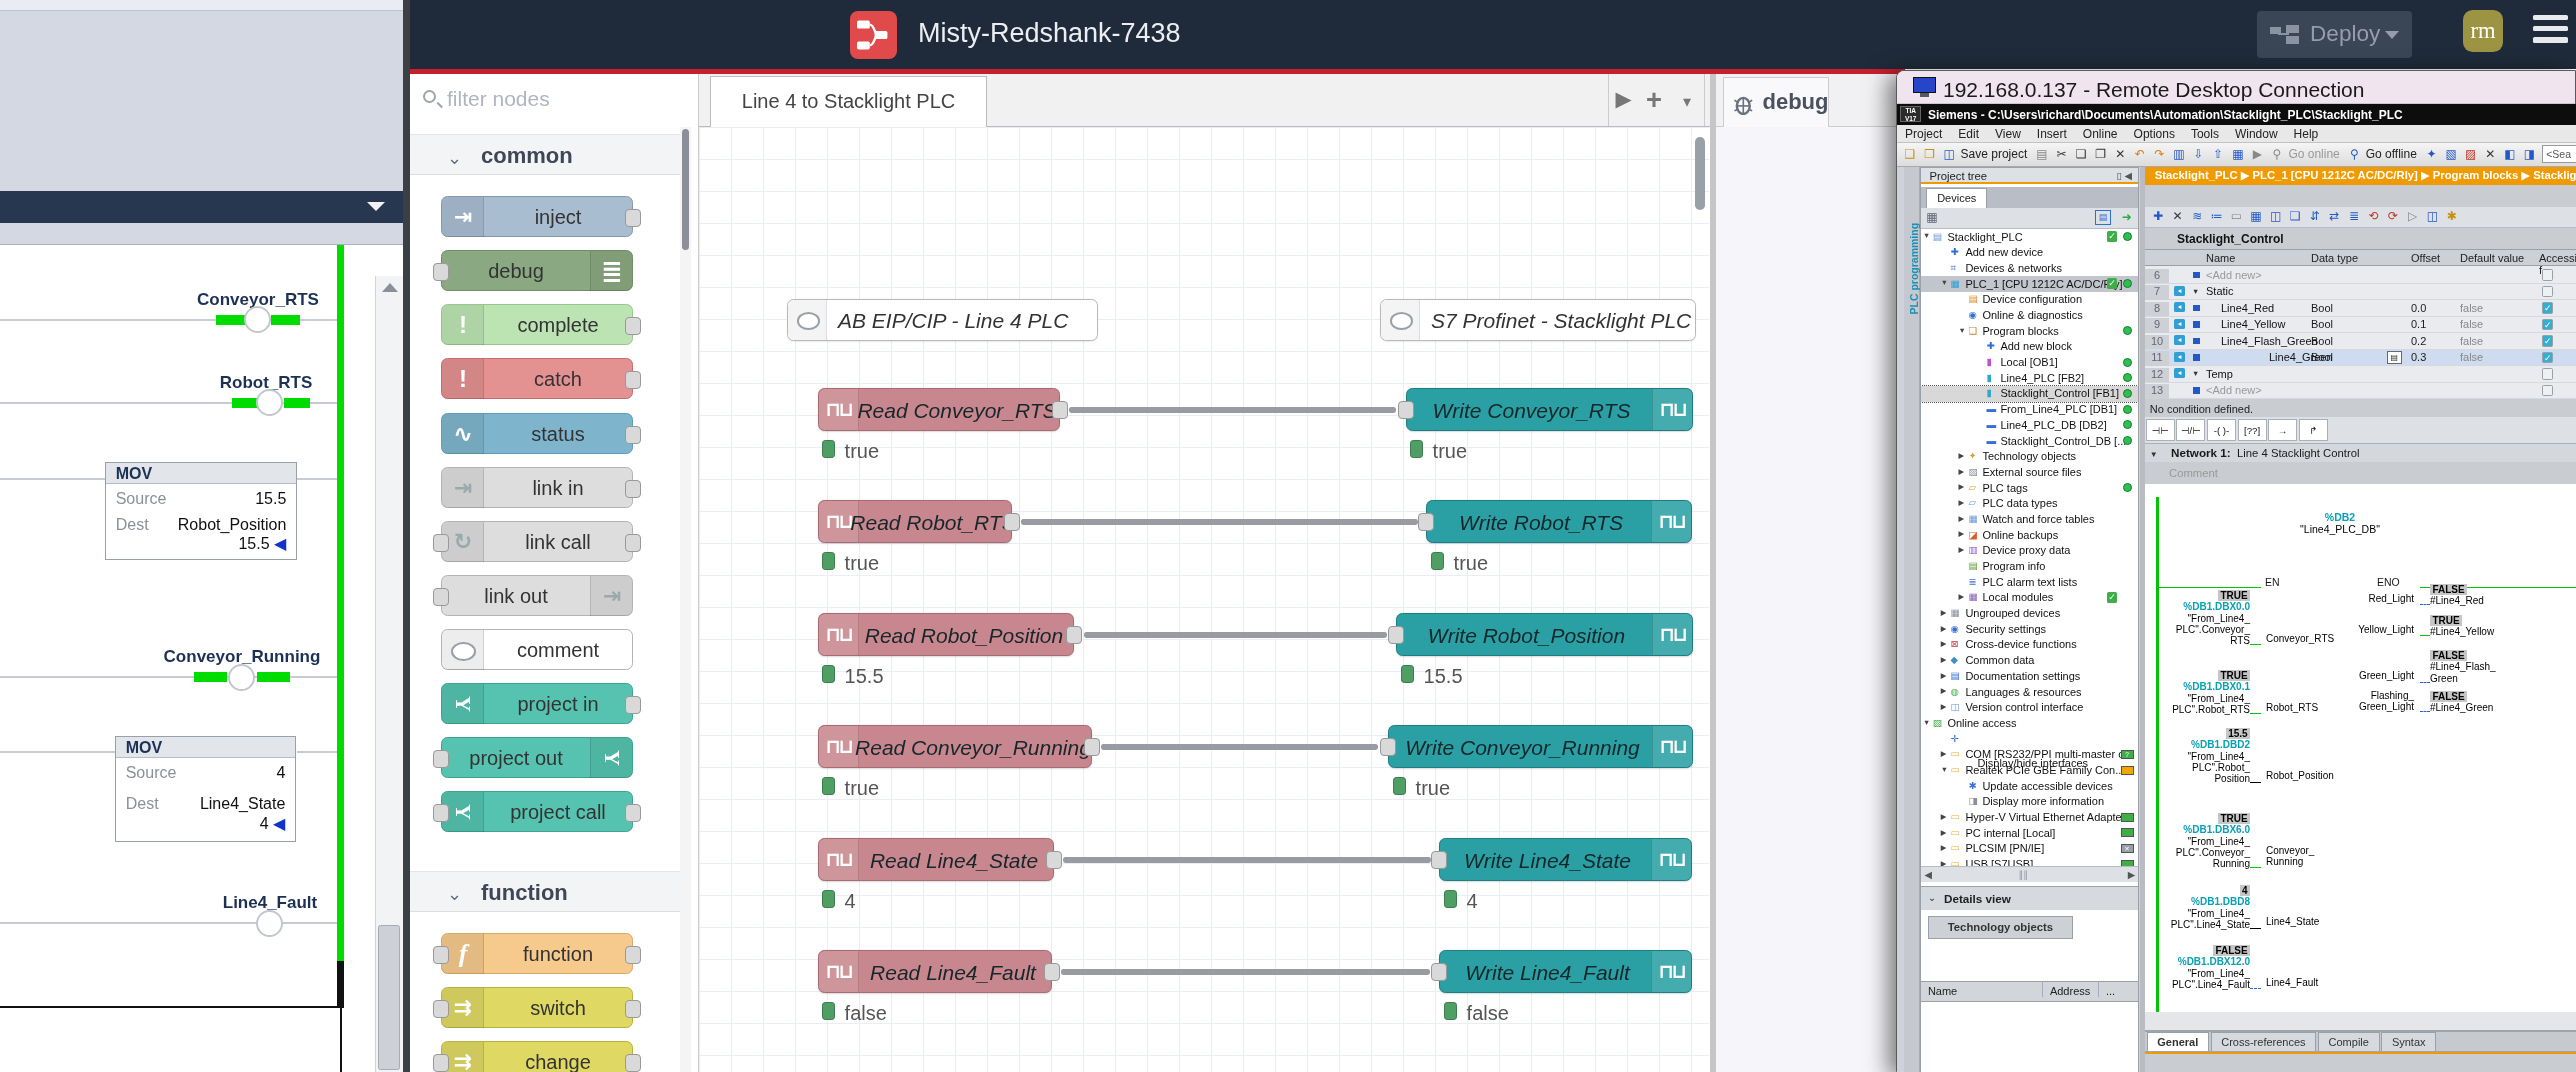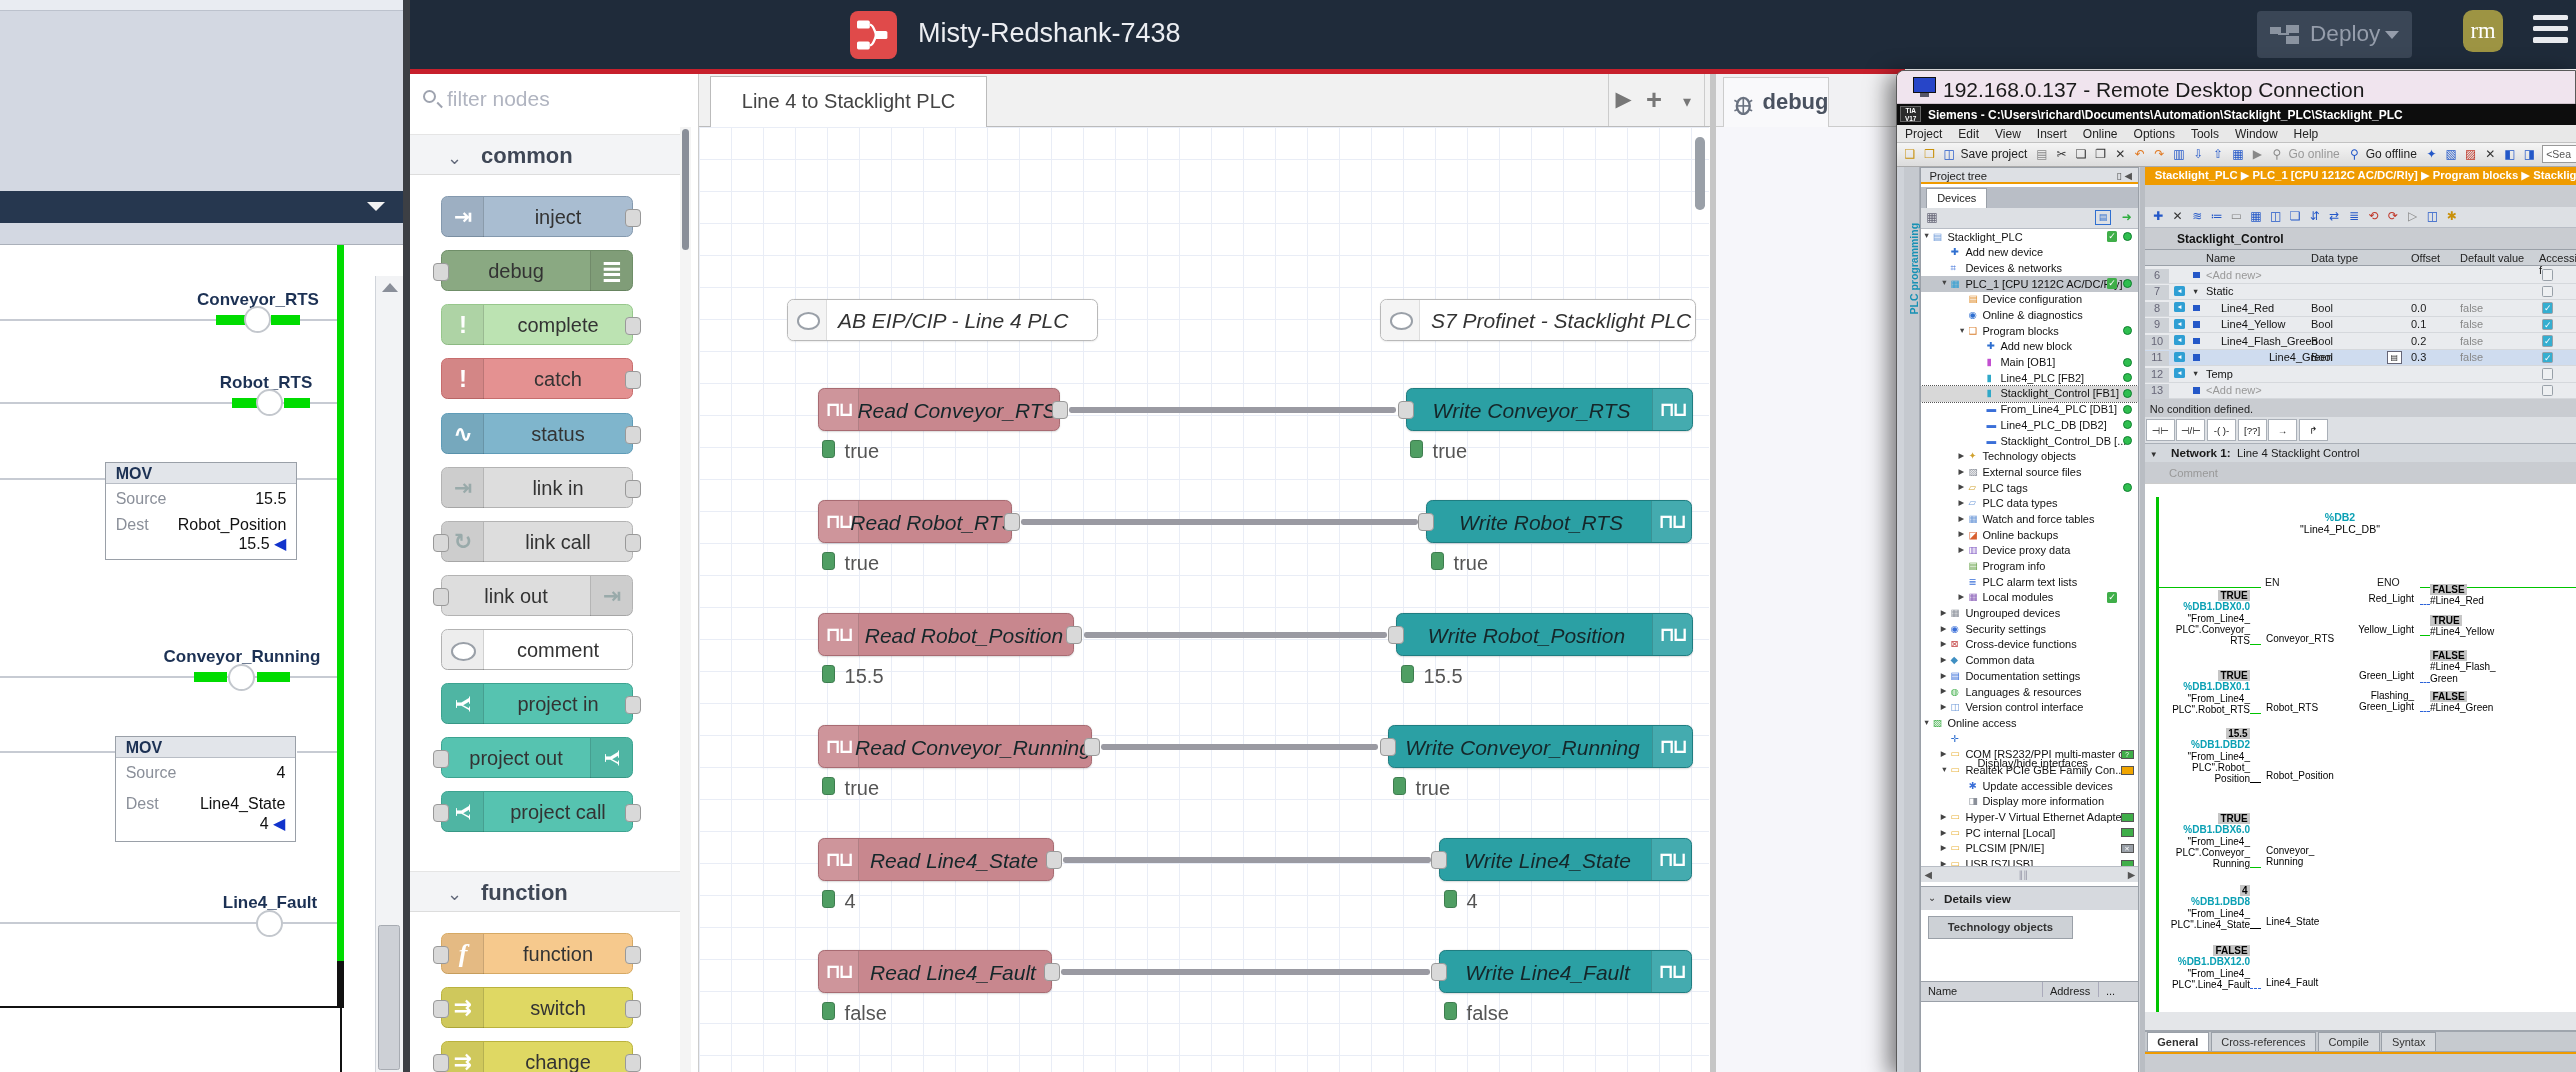--- a/index.html
+++ b/index.html
@@ -727,21 +727,21 @@
             </div>
             <div class="trow">
               <span class="ex" style="left: 55px;"></span>
               <span class="gi" style="left: 65px; color: rgb(47, 111, 208);">✚</span>
               <span class="tx" style="left: 79px;">Add new block</span>
 
             </div>
             <div class="trow">
               <span class="ex" style="left: 55px;"></span>
               <span class="gi" style="left: 65px; color: rgb(194, 79, 208);">▮</span>
-              <span class="tx" style="left: 79px;">Main [OB1]</span>
+              <span class="tx" style="left: 79px;">Local [OB1]</span>
               <span class="dot" style="display: block;"></span>
 
             </div>
             <div class="trow">
               <span class="ex" style="left: 55px;"></span>
               <span class="gi" style="left: 65px; color: rgb(47, 168, 200);">▮</span>
               <span class="tx" style="left: 79px;">Line4_PLC [FB2]</span>
               <span class="dot" style="display: block;"></span>
 
             </div>

